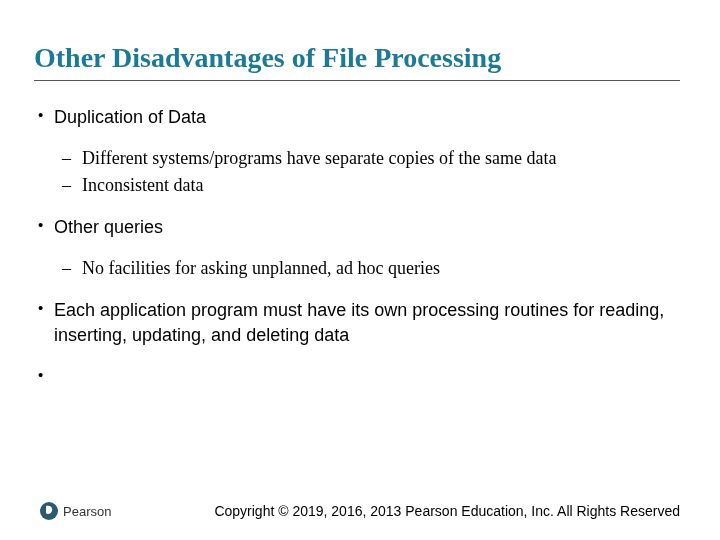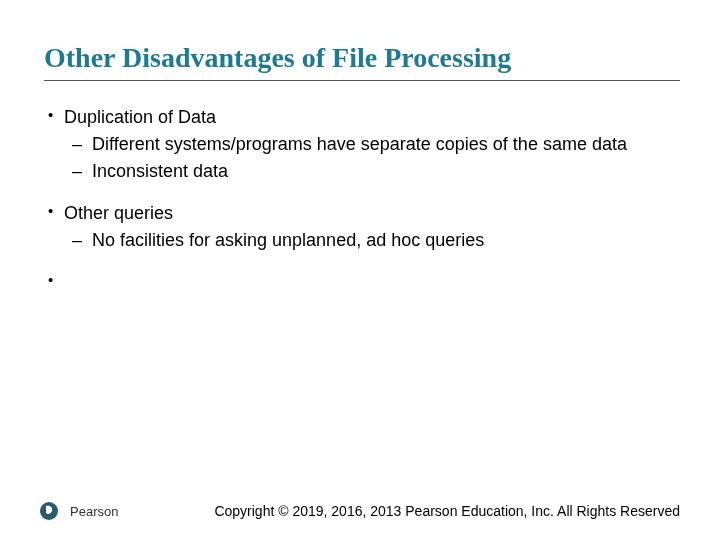--- a/index.html
+++ b/index.html
@@ -7,21 +7,21 @@
     width: 720px;
     height: 540px;
     background: #ffffff;
     font-family: Arial, Helvetica, sans-serif;
     position: relative;
     overflow: hidden;
   }
   .slide {
     width: 100%;
     height: 100%;
-    padding: 42px 40px 0 44px;
+    padding: 42px 40px 0 34px;
     position: relative;
   }
   .title {
     font-family: "Times New Roman", Times, serif;
     font-weight: bold;
     font-size: 28px;
     color: #1d7a94;
     margin-bottom: 6px;
   }
   .underline {
@@ -45,21 +45,22 @@
   }
   ul.level1 > li::before {
     content: "•";
     position: absolute;
     left: 4px;
     top: 0;
     font-size: 15px;
   }
   ul.level2 {
     list-style: none;
-    margin-top: 3px;
+    margin-top: 17px;
+    font-family: Liberation Serif, serif;
   }
   ul.level2 > li {
     position: relative;
     padding-left: 28px;
     margin-bottom: 2px;
   }
   ul.level2 > li::before {
     content: "–";
     position: absolute;
     left: 8px;
@@ -70,21 +71,21 @@
     bottom: 20px;
     left: 40px;
     right: 40px;
     display: flex;
     align-items: center;
     justify-content: space-between;
   }
   .brand {
     display: flex;
     align-items: center;
-    gap: 12px;
+    gap: 5px;
   }
   .logo {
     width: 18px;
     height: 18px;
     border-radius: 50%;
     background: #2b5a6e;
     display: flex;
     align-items: center;
     justify-content: center;
   }
@@ -116,20 +117,23 @@
         </ul>
       </li>
 
       <li>
         <span>Other queries</span>
         <ul class="level2">
           <li><span>No facilities for asking unplanned, ad hoc queries</span></li>
         </ul>
       </li>
 
+      <li>
+        <span>Each application program must have its own processing routines for reading, inserting, updating, and deleting data</span>
+      </li>
 
       <li>
       </li>
 
     </ul>
   </div>
 
   <div class="footer">
     <div class="brand">
       <span class="logo">

